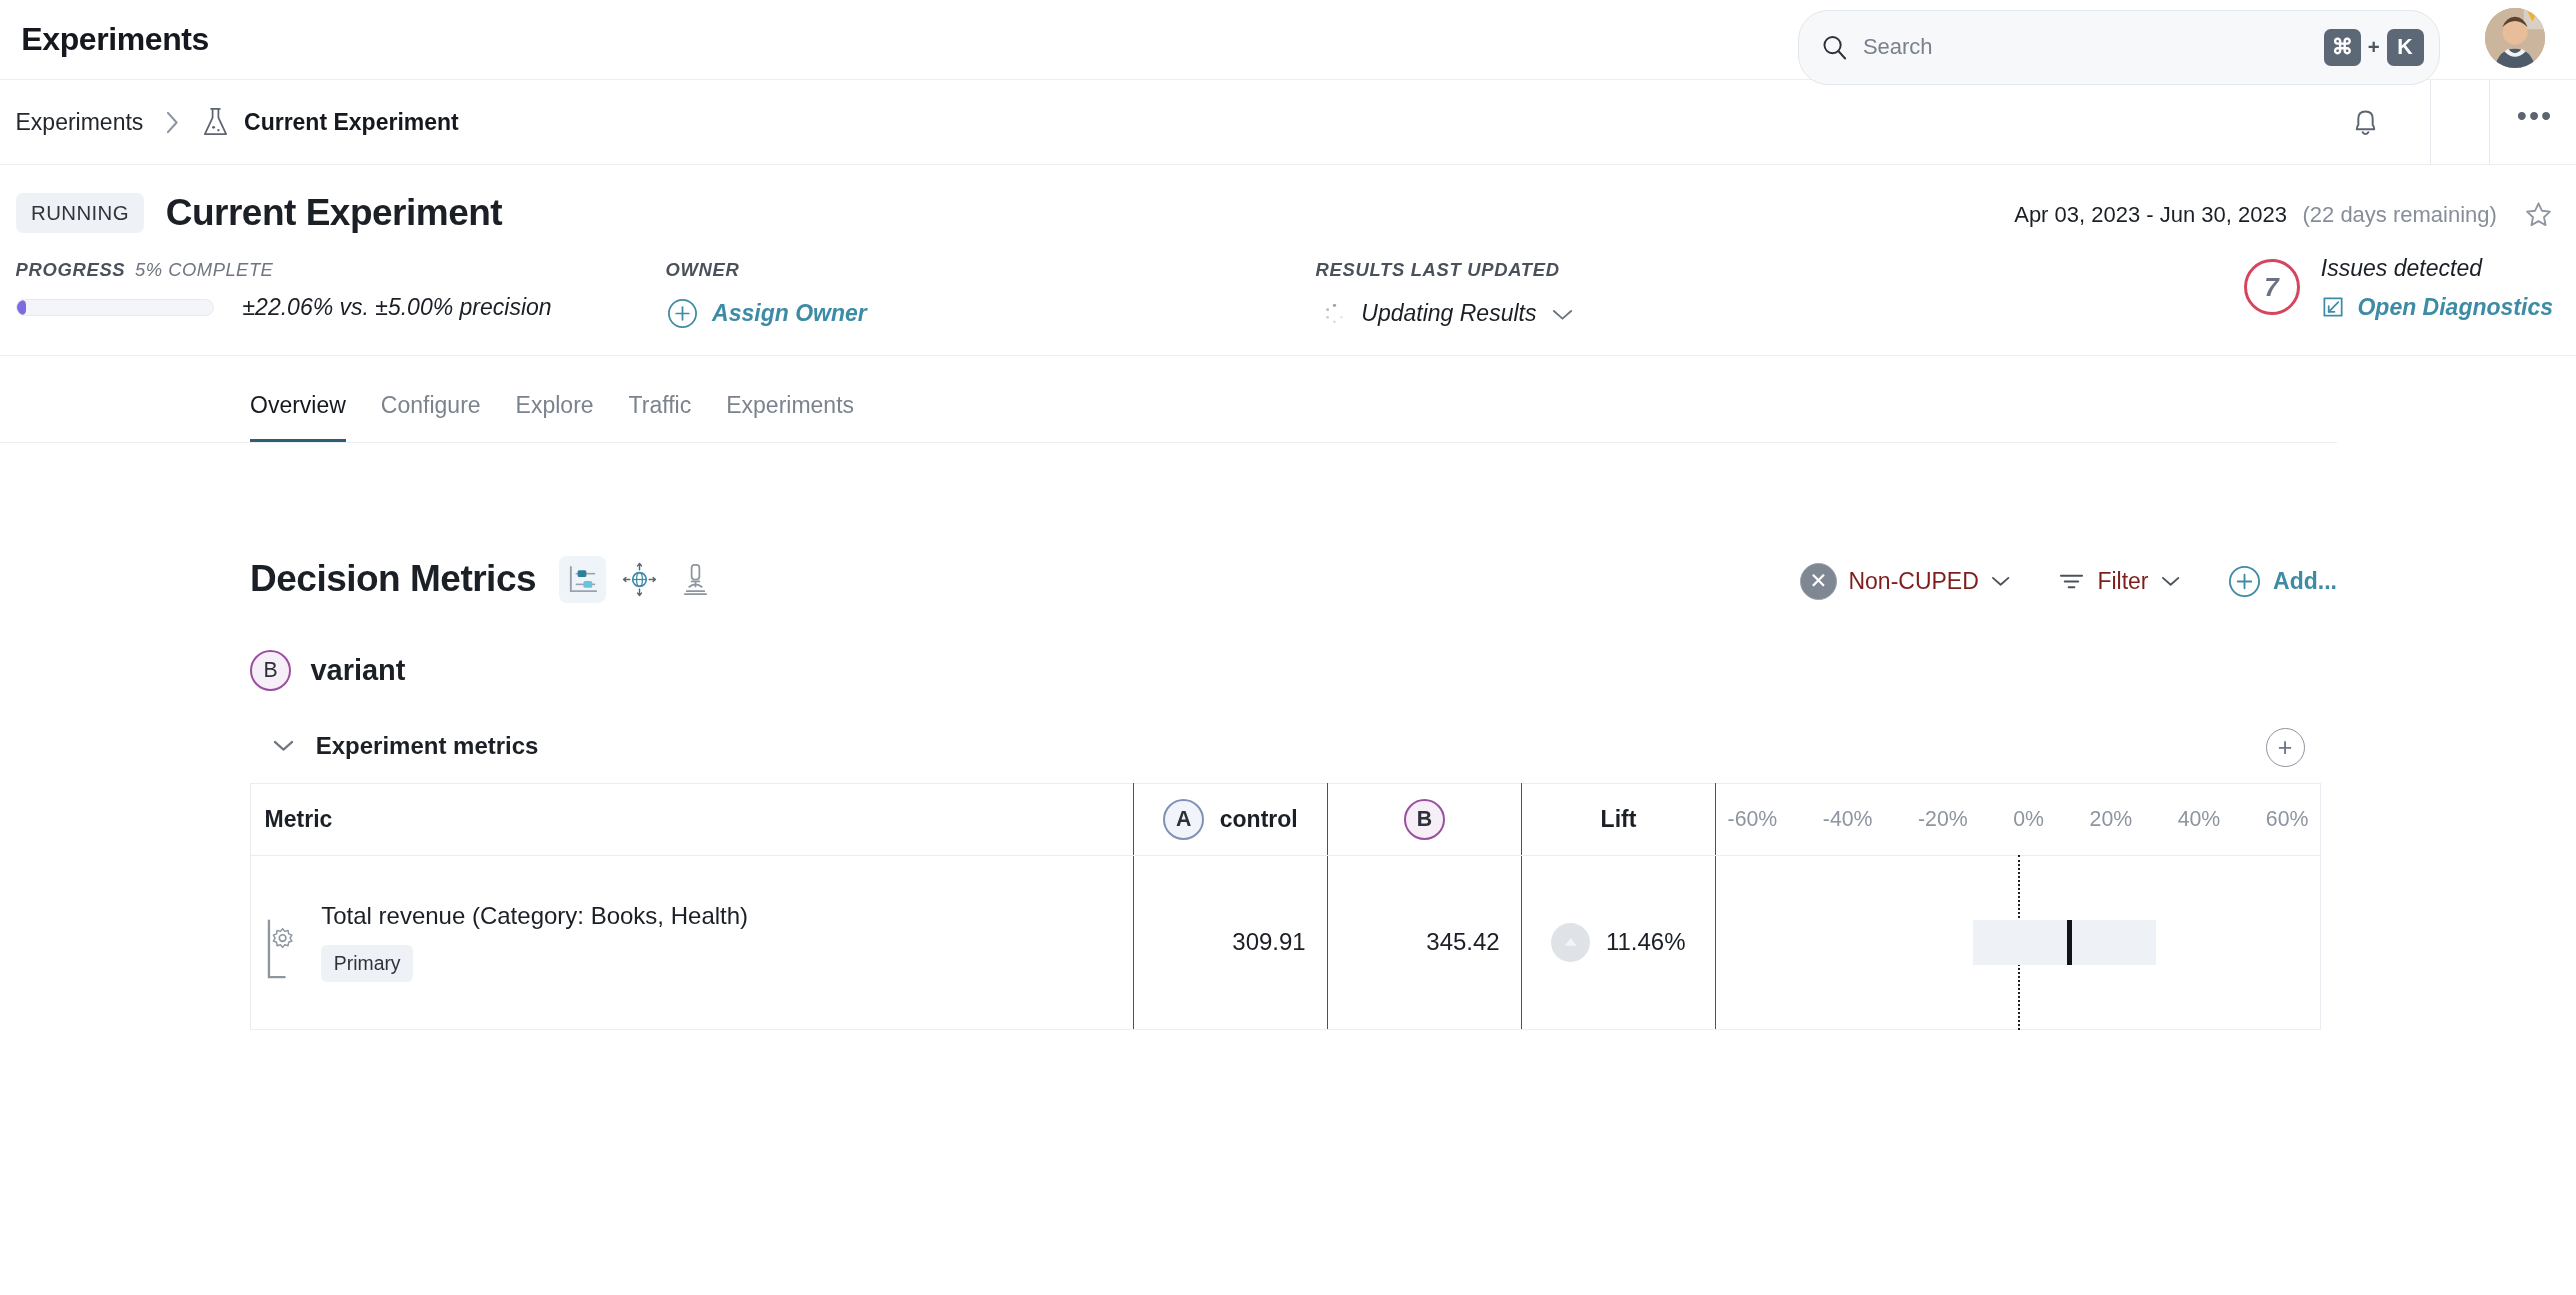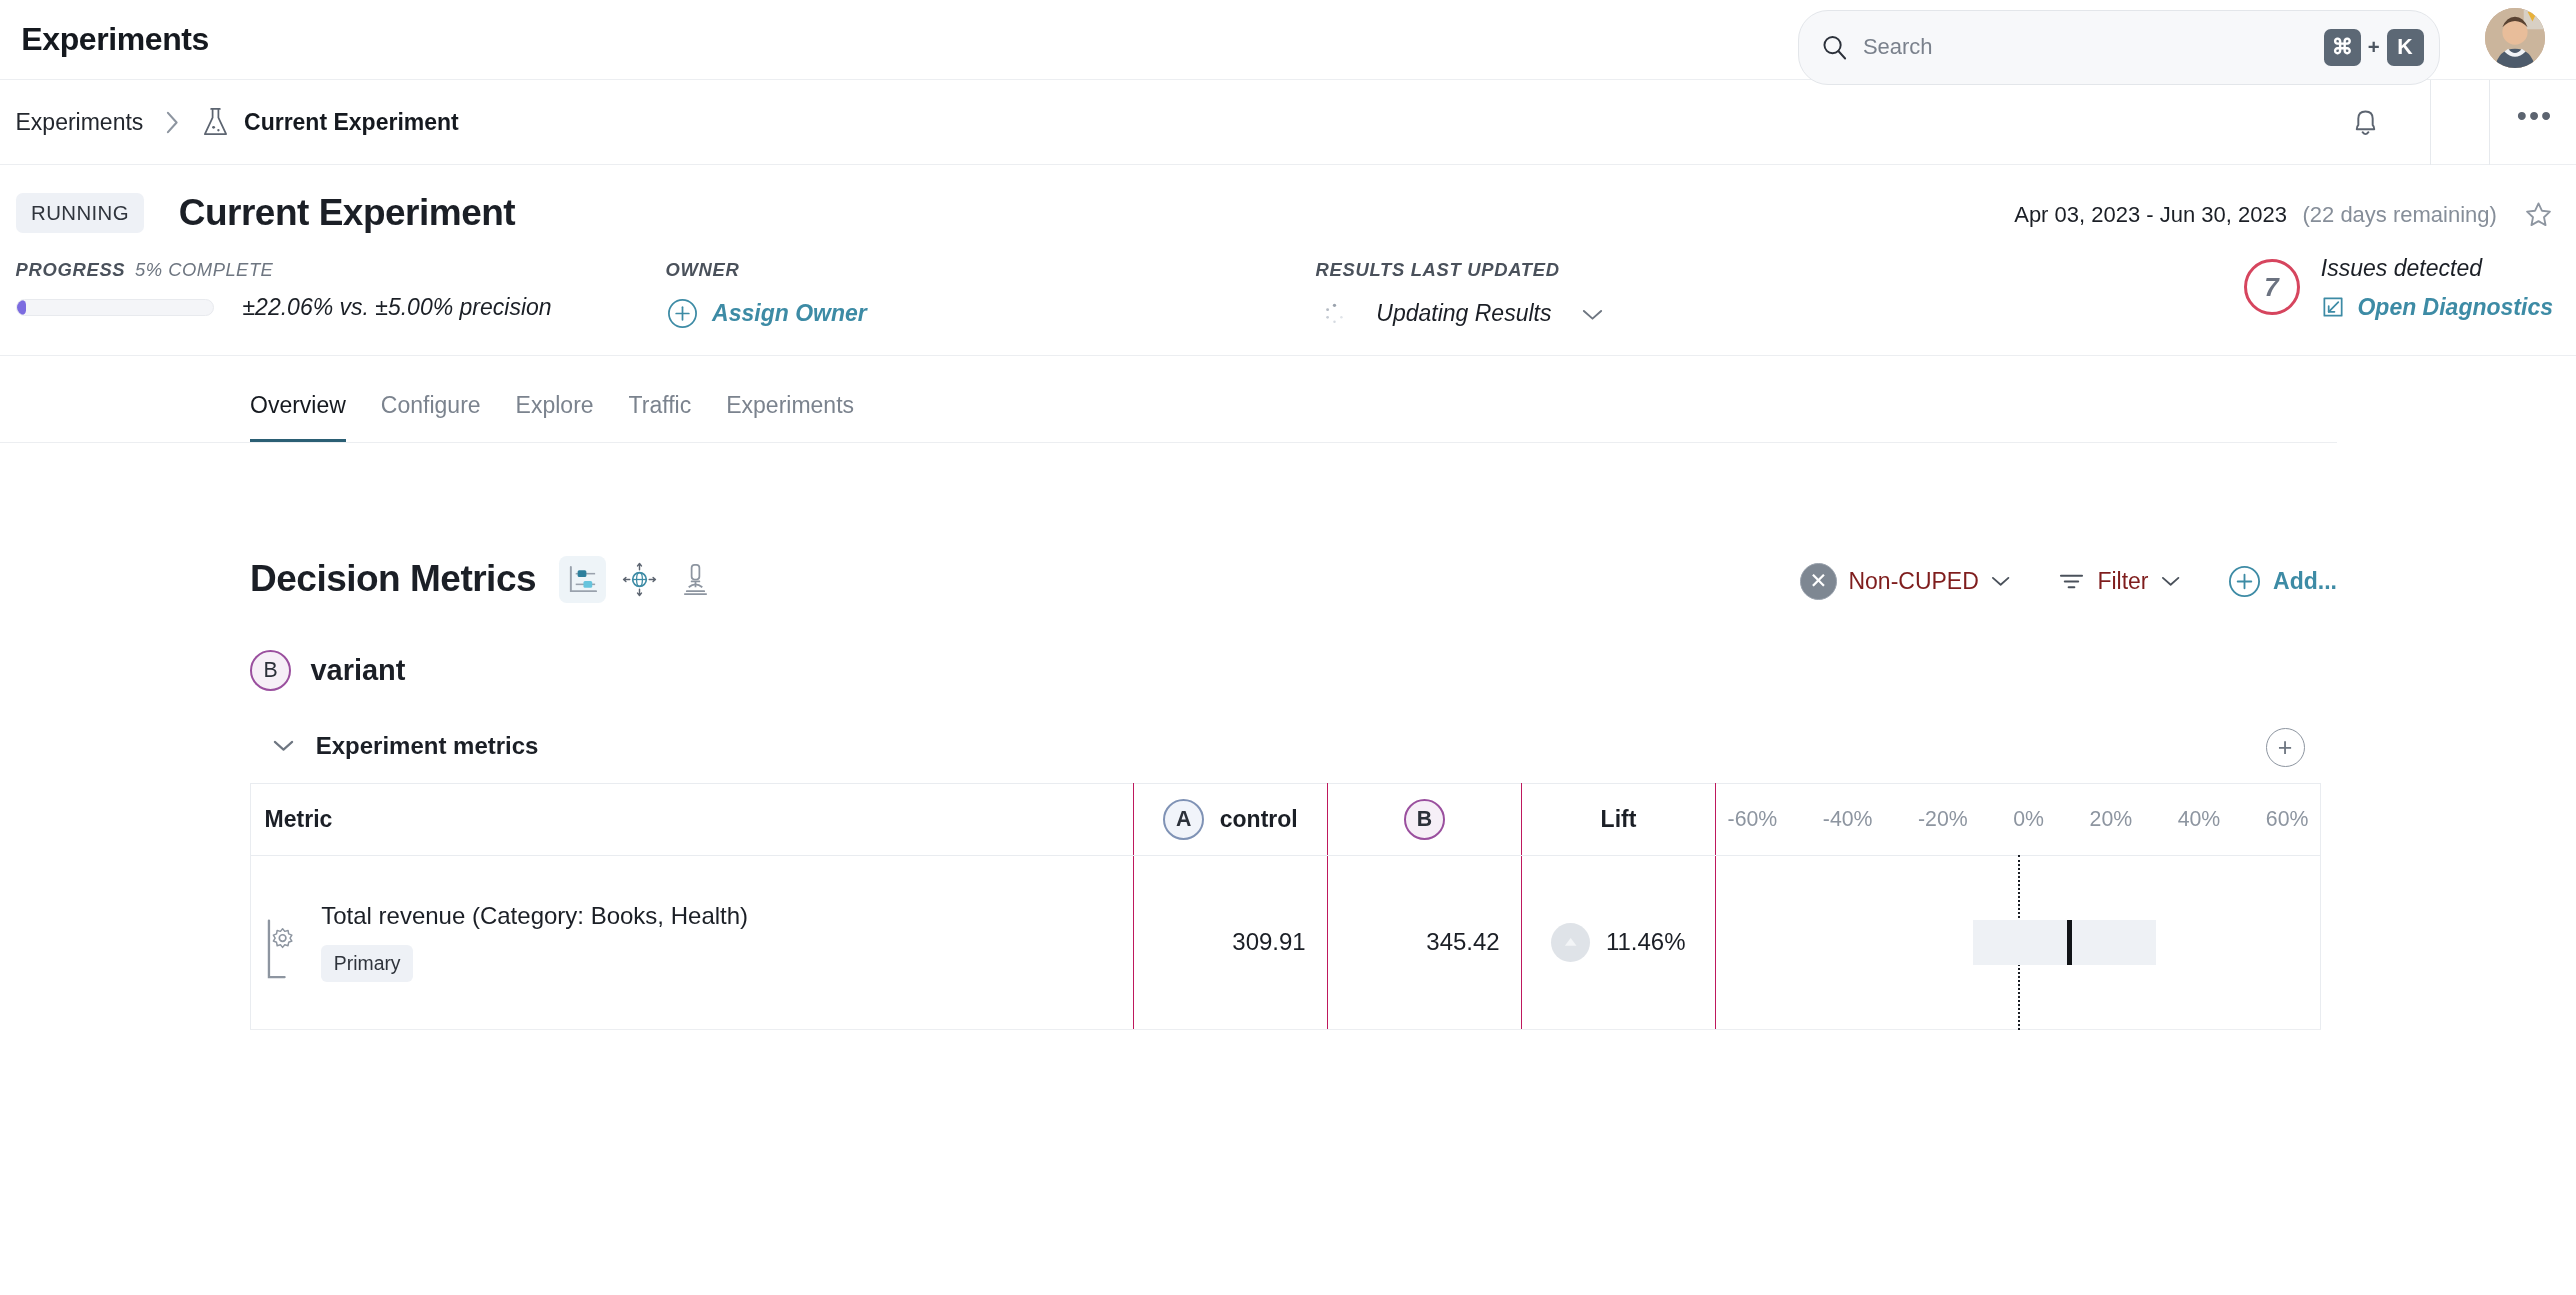--- a/index.html
+++ b/index.html
@@ -83,21 +83,21 @@
     height: 56px; padding: 0 25px;
     font-family: "Liberation Sans", sans-serif;
     font-size: 23px; font-weight: bold;
     cursor: pointer;
   }
   .vert-div2 { width: 1px; height: 85px; background: #e6e9ed; margin: 0 27px 0 29px; }
   .dots-btn { font-size: 29px; color: #5c6470; letter-spacing: 1.9px; padding-bottom: 11.6px; }
 
   
   .hero { padding: 27px 23px 0 15.5px; position: relative; }
-  .hero-row1 { display: flex; align-items: center; gap: 13px; }
+  .hero-row1 { display: flex; align-items: center; }
   .status-pill {
     background: #eef1f6; color: #30353d;
     border-radius: 6.8px; padding: 8.7px 15.5px;
     font-size: 20.4px; letter-spacing: 0.4px;
   }
   .exp-title { margin-left: 21.3px; font-size: 37px; font-weight: bold; letter-spacing: -0.5px; }
   .hero-dates {
     position: absolute; right: 23px; top: 35px;
     display: flex; align-items: center; gap: 15.5px;
   }
@@ -126,21 +126,21 @@
     width: 198px; height: 17.5px; border-radius: 8.7px;
     background: #f4f5f8; border: 1px solid #e8eaee; overflow: hidden;
   }
   .progress-fill { height: 100%; background: #7c6ce0; border-radius: 8.7px; }
   .precision-text { margin-left: 29px; font-size: 23px; color: #1b1f26; }
   .assign-owner {
     display: flex; align-items: center; gap: 13.6px;
     margin-top: 15.5px; color: #3d8ba5; font-size: 23px; font-weight: bold;
   }
   .results-row {
-    display: flex; align-items: center; gap: 30px; margin-top: 19.4px;
+    display: flex; align-items: center; gap: 15px; margin-top: 19.4px;
     padding-left: 7.8px;
   }
   .results-text { font-size: 23px; color: #1b1f26; }
   .spinner-icon { width: 23px; height: 23px; }
   .issues-block {
     position: absolute; right: 23px; top: 21.3px;
     display: flex; align-items: flex-start; gap: 21.3px;
   }
   .issue-badge {
     width: 56px; height: 56px; border-radius: 50%;

